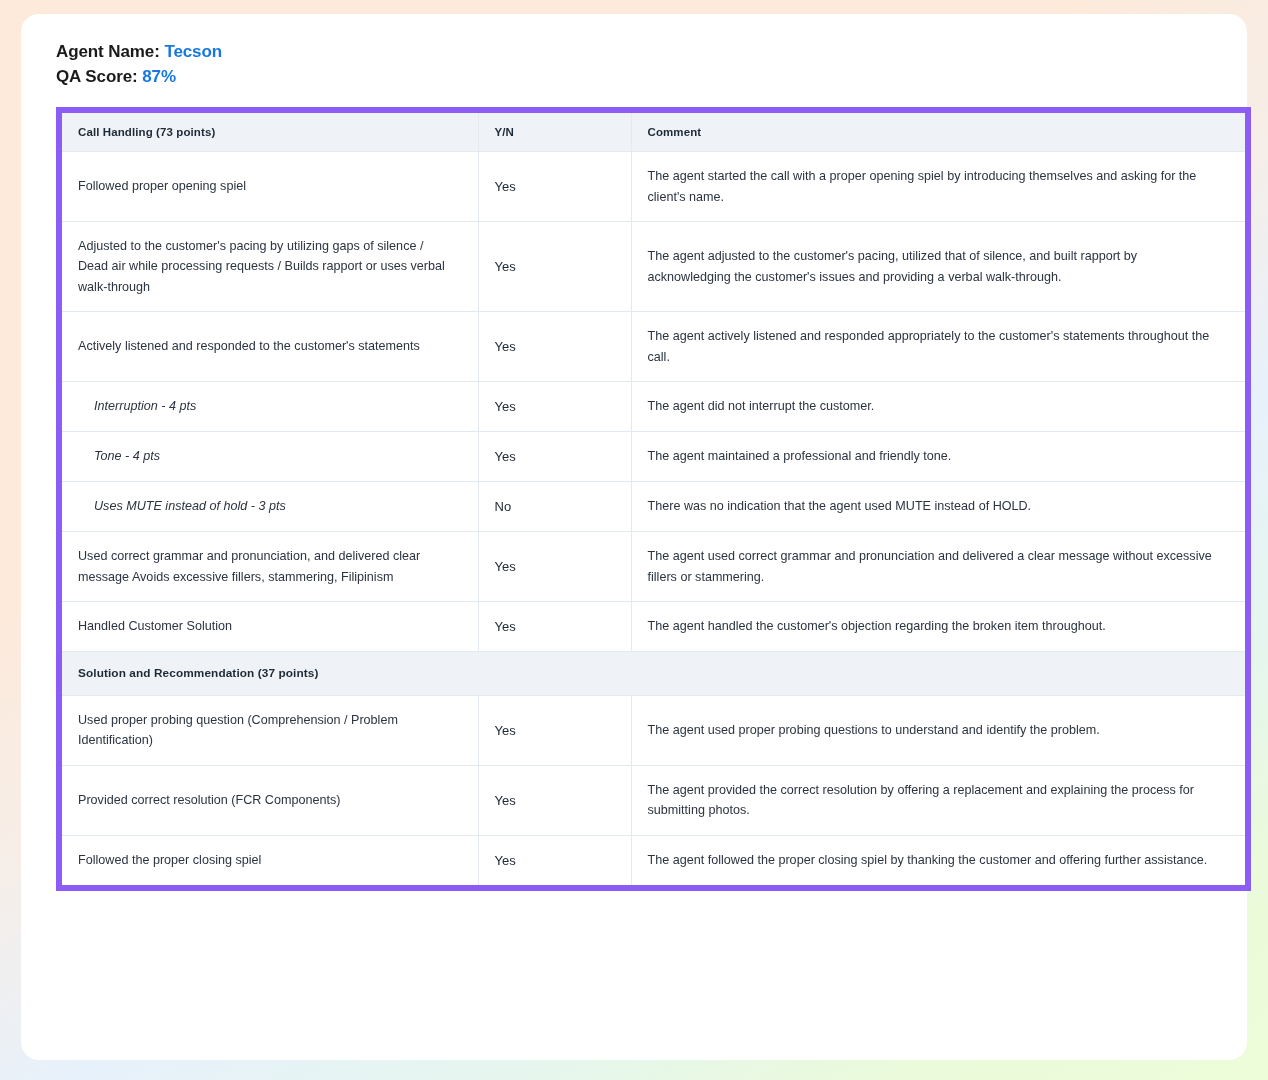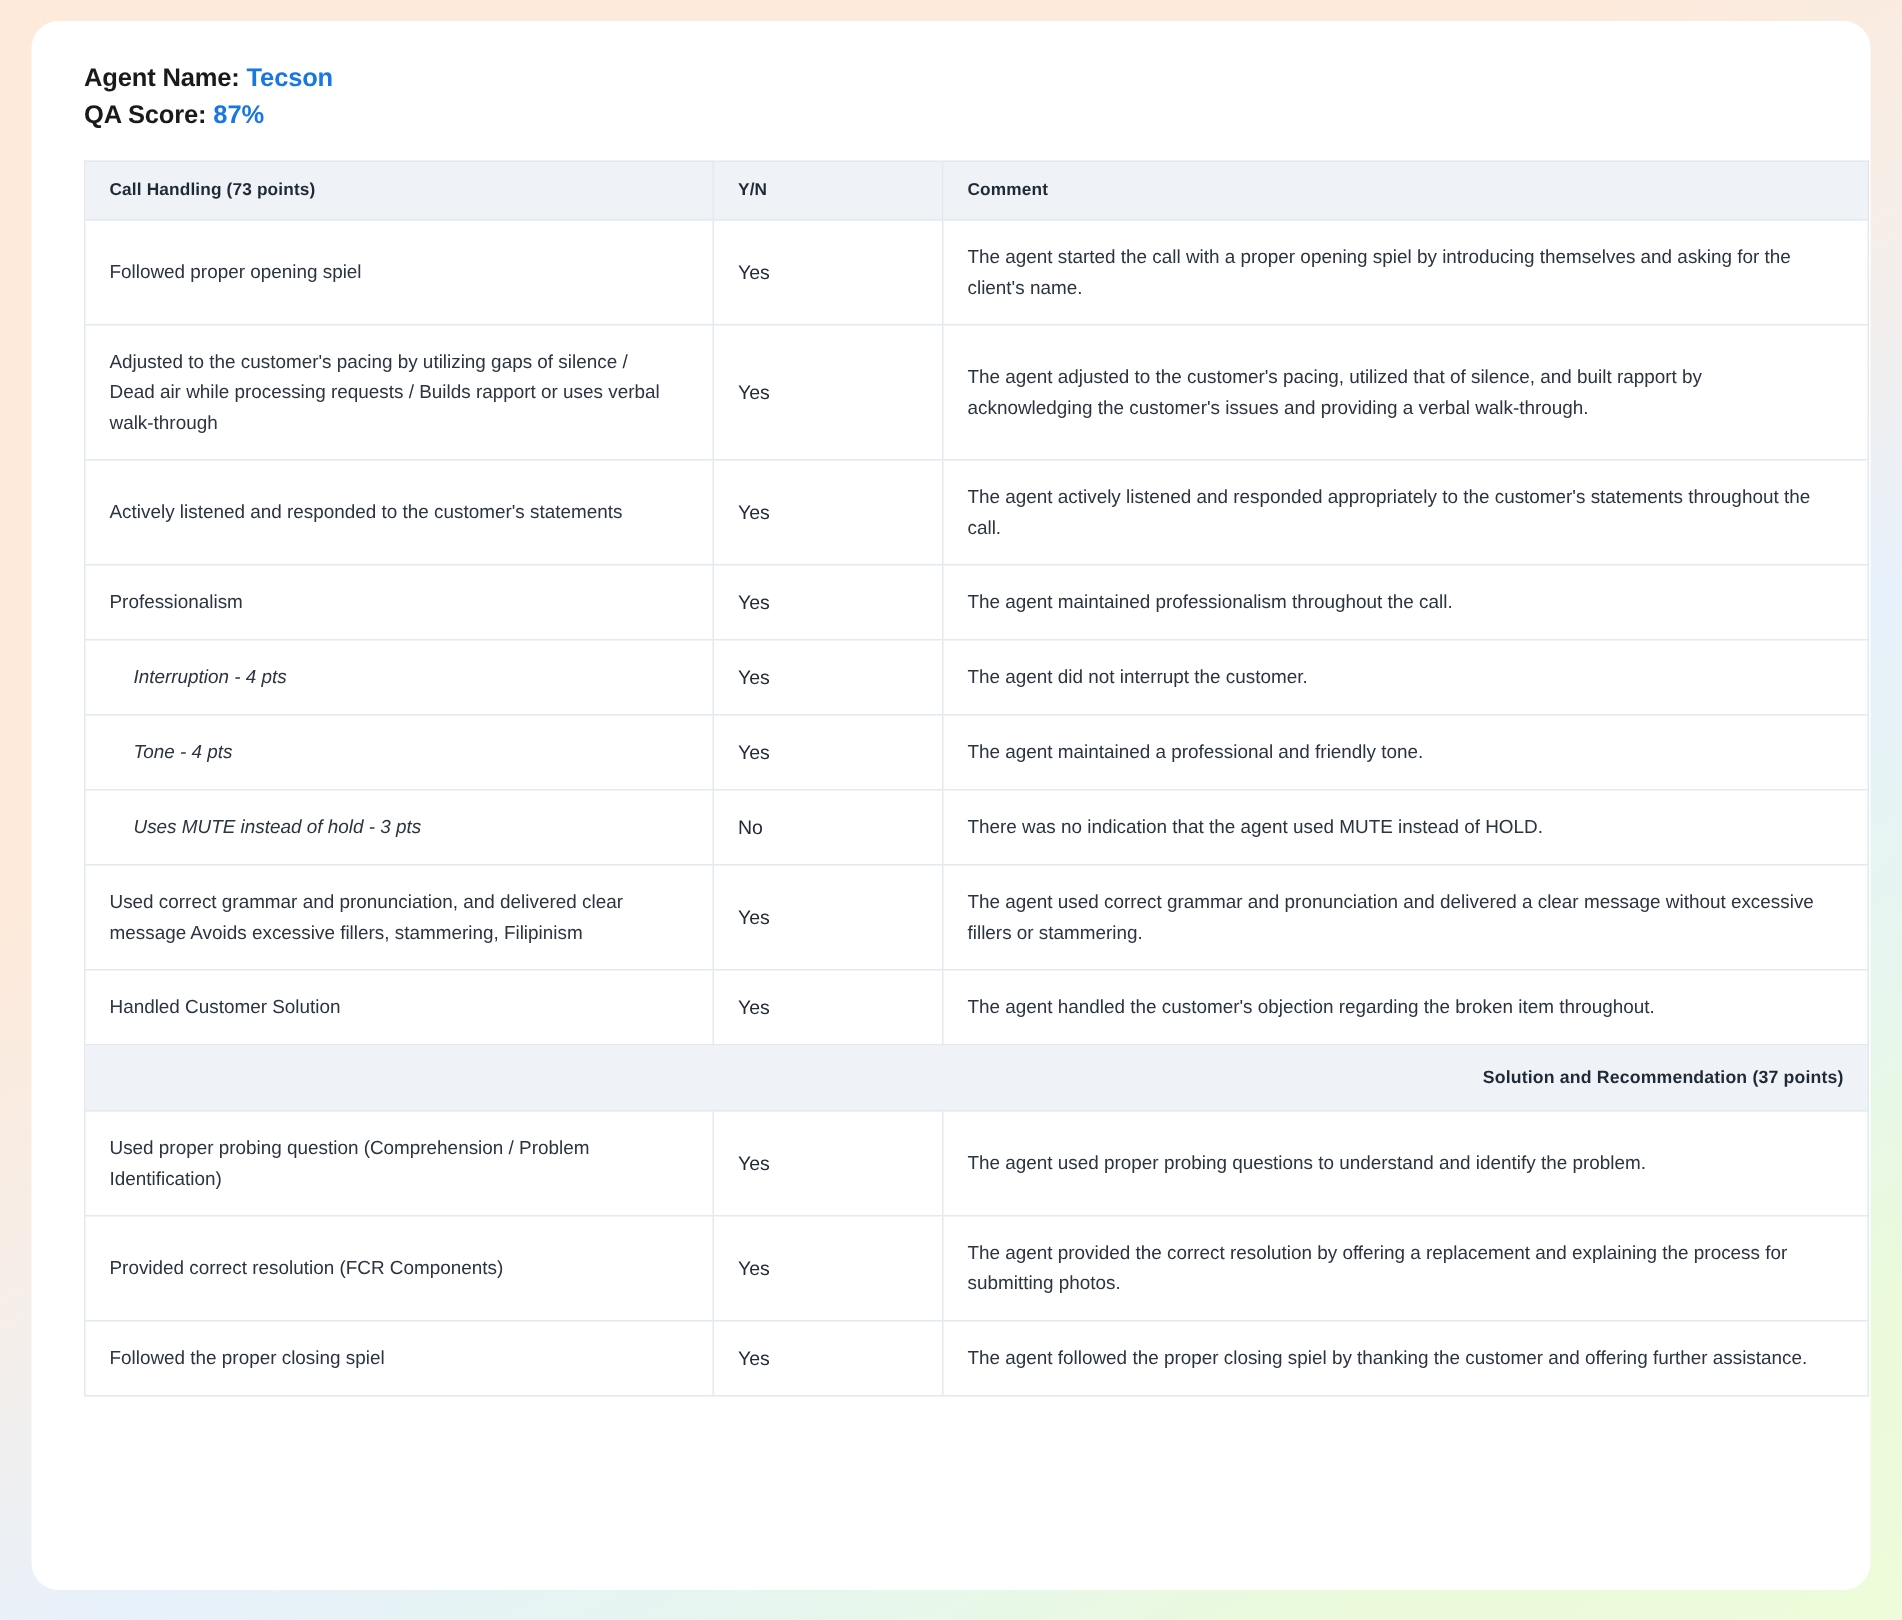--- a/index.html
+++ b/index.html
@@ -52,21 +52,21 @@
   }
   .meta-line .meta-value {
     color: #1878e0;
   }
 
   .scorecard-table {
     margin-top: 18px;
     width: 1189px;
     border-collapse: collapse;
     table-layout: fixed;
-    border: 1px solid #8b5cf6;
+    border: 6px solid #8b5cf6;
   }
   .scorecard-table col.col-criteria { width: 419px; }
   .scorecard-table col.col-yn       { width: 153px; }
   .scorecard-table col.col-comment  { width: 617px; }
 
   .scorecard-table th,
   .scorecard-table td {
     border: 1px solid #e3e9f0;
     text-align: left;
     vertical-align: middle;
@@ -97,21 +97,20 @@
     padding-left: 32px;
   }
 
   tr.section-row td {
     background: #eff3f8;
     font-size: 11.8px;
     font-weight: bold;
     color: #1f2a37;
     padding: 12px 16px;
     letter-spacing: 0.1px;
-    text-align: right;
   }
 </style>
 </head>
 <body>
 
 <div class="page-bg"></div>
 
 <div class="card">
   <div class="card-inner">
 
@@ -146,25 +145,20 @@
           <tr class="item-row">
             <td class="criteria-cell">Adjusted to the customer's pacing by utilizing gaps of silence / Dead air while processing requests / Builds rapport or uses verbal walk-through</td>
             <td class="yn-cell">Yes</td>
             <td class="comment-cell">The agent adjusted to the customer's pacing, utilized that of silence, and built rapport by acknowledging the customer's issues and providing a verbal walk-through.</td>
           </tr>
           <tr class="item-row">
             <td class="criteria-cell">Actively listened and responded to the customer's statements</td>
             <td class="yn-cell">Yes</td>
             <td class="comment-cell">The agent actively listened and responded appropriately to the customer's statements throughout the call.</td>
           </tr>
-          <tr class="item-row">
-            <td class="criteria-cell">Professionalism</td>
-            <td class="yn-cell">Yes</td>
-            <td class="comment-cell">The agent maintained professionalism throughout the call.</td>
-          </tr>
           <tr class="sub-row">
             <td class="criteria-cell">Interruption - 4 pts</td>
             <td class="yn-cell">Yes</td>
             <td class="comment-cell">The agent did not interrupt the customer.</td>
           </tr>
           <tr class="sub-row">
             <td class="criteria-cell">Tone - 4 pts</td>
             <td class="yn-cell">Yes</td>
             <td class="comment-cell">The agent maintained a professional and friendly tone.</td>
           </tr>

